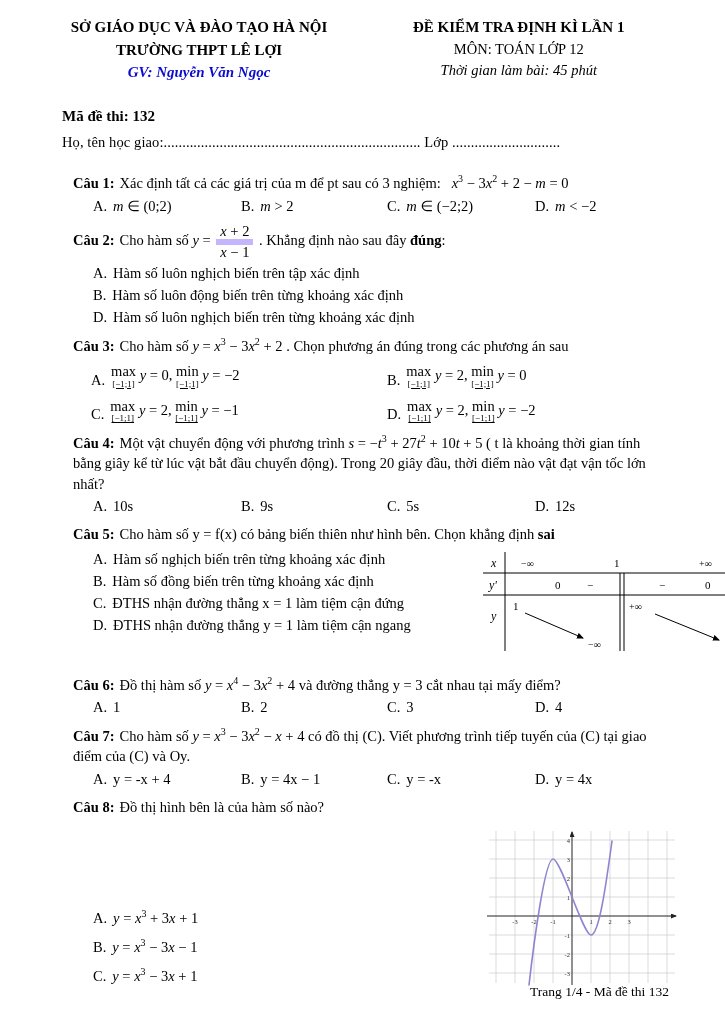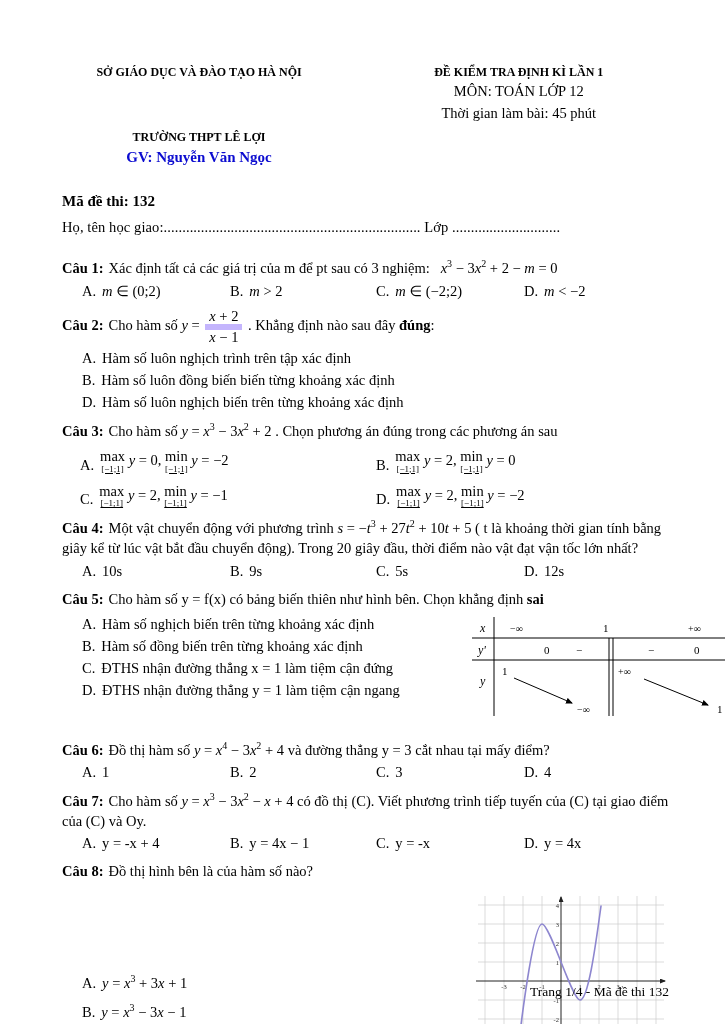--- a/index.html
+++ b/index.html
@@ -8,28 +8,28 @@
     width:725px; height:1024px; background:#ffffff; color:#000;
     font-family:"Liberation Serif", serif; font-size:14.5px;
   }
   .page { position:relative; width:725px; height:1024px; padding:16px 54px 0 62px; overflow:hidden; }
 
   .header { display:flex; justify-content:space-between; }
   .h-col { text-align:center; line-height:1.5; }
   .h-left { flex:0 0 45%; }
   .h-right { flex:0 0 50%; }
   .h-line { white-space:nowrap; }
-  .italic { }
-  .h-title { font-size:12px; font-weight:bold;margin-top:47px; }
-  .teacher { font-weight:bold; font-size:15px; }
+  .italic { font-style:italic; }
+  .h-title { font-size:15px; font-weight:bold; }
+  .teacher { font-weight:bold; font-size:15px;font-style:italic; }
 
   .exam-code { margin-top:24px; font-weight:bold; font-size:15px; }
   .student-line { margin-top:9px; letter-spacing:.1px; }
 
-  .question { margin-top:8px; }
+  .question { margin-top:8px;margin-left:11px; }
   .qtext { margin:9px 0 2px 0; line-height:1.4; }
   .qlabel { margin-right:5px; }
   sup { font-size:10px; }
 
   .okey { margin-right:6px; }
   .optrow { display:grid; grid-template-columns:148px 146px 148px auto; padding-left:20px; margin:4px 0 2px 0; }
   .optstack .opt { display:block; margin:5px 0; padding-left:20px; }
 
   .optgrid2 { display:grid; grid-template-columns:296px auto; row-gap:10px; padding-left:18px; margin-top:8px; }
   .optflex { display:flex; align-items:flex-end; }
@@ -84,22 +84,22 @@
       <span class="opt"><span class="okey">A.</span><span><i>m</i> ∈ (0;2)</span></span>
       <span class="opt"><span class="okey">B.</span><span><i>m</i> &gt; 2</span></span>
       <span class="opt"><span class="okey">C.</span><span><i>m</i> ∈ (−2;2)</span></span>
       <span class="opt"><span class="okey">D.</span><span><i>m</i> &lt; −2</span></span>
     </div>
   </section>
 
   <section class="question">
     <p class="qtext"><b class="qlabel">Câu 2:</b><span>Cho hàm số <i>y</i> = <span class="frac"><span class="fn"><i>x</i> + 2</span><span class="fd"><i>x</i> − 1</span></span> . Khẳng định nào sau đây <b>đúng</b>:</span></p>
     <div class="optstack">
-      <span class="opt"><span class="okey">A.</span><span>Hàm số luôn nghịch trình trên tập  xác định</span></span>
-      <span class="opt"><span class="okey">B.</span><span>Hàm số luôn đồng biến biến từng khoảng xác định</span></span>
+      <span class="opt"><span class="okey">A.</span><span>Hàm số luôn nghịch biến trên tập  xác định</span></span>
+      <span class="opt"><span class="okey">B.</span><span>Hàm số luôn động biến trên từng khoảng xác định</span></span>
       <span class="opt"><span class="okey">D.</span><span>Hàm số luôn nghịch biến trên từng khoảng xác định</span></span>
     </div>
   </section>
 
   <section class="question">
     <p class="qtext"><b class="qlabel">Câu 3:</b><span>Cho hàm số <i>y</i> = <i>x</i><sup>3</sup> − 3<i>x</i><sup>2</sup> + 2 . Chọn  phương án đúng trong các phương án sau</span></p>
     <div class="optgrid2">
       <span class="opt optflex">
           <span class="okey">A.</span>
           <span><span class="limop"><span class="op">max</span><span class="lim">[−1;1]</span></span> <i>y</i> = 0, <span class="limop"><span class="op">min</span><span class="lim">[−1;1]</span></span> <i>y</i> = −2</span>

